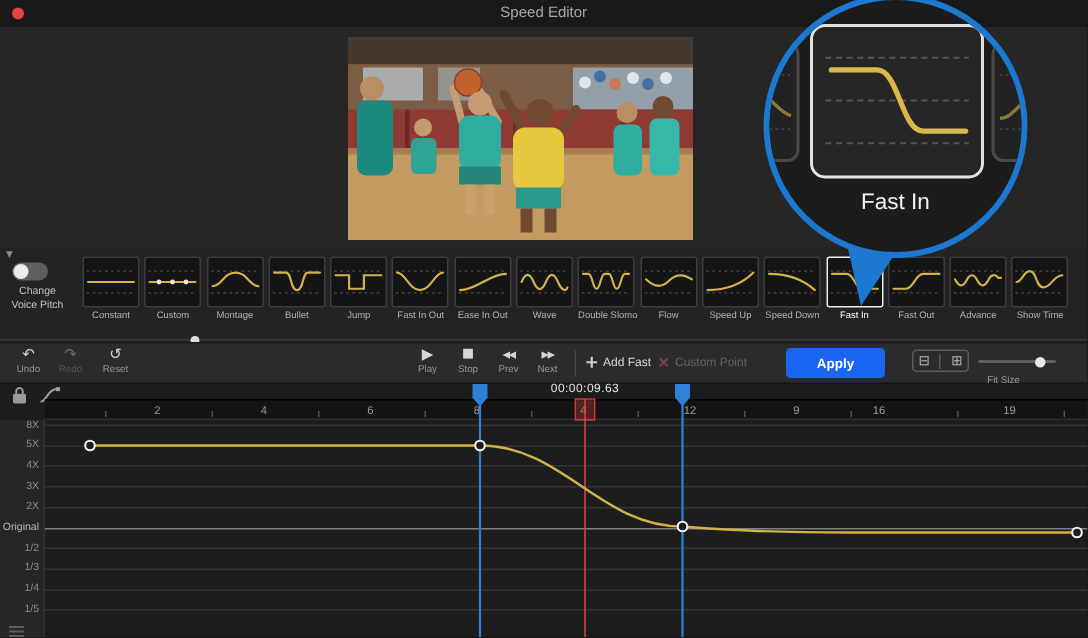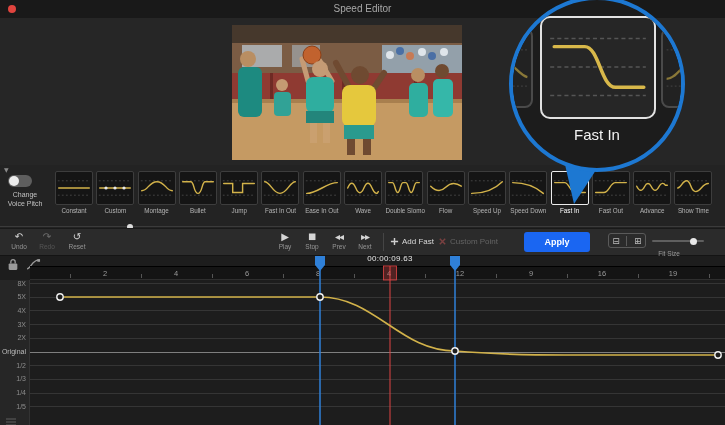--- a/index.html
+++ b/index.html
@@ -366,21 +366,21 @@
       <span class="rnum" style="left: 217px;">6</span>
       <span class="rtick" style="left: 252.5px;"></span>
       <span class="rnum" style="left: 288px;">8</span>
       <span class="rtick" style="left: 323.5px;"></span>
       <span class="rnum" style="left: 359px;">4</span>
       <span class="rtick" style="left: 394.5px;"></span>
       <span class="rnum" style="left: 430px;">12</span>
       <span class="rtick" style="left: 465.5px;"></span>
       <span class="rnum" style="left: 501px;">9</span>
       <span class="rtick" style="left: 536.5px;"></span>
-      <span class="rnum" style="left: 572px;">16</span>
+      <span class="rnum" style="left: 556px;">16</span>
       <span class="rtick" style="left: 607.5px;"></span>
       <span class="rnum" style="left: 643px;">19</span>
       <span class="rtick" style="left: 678.5px;"></span>
     </div>
   <div class="abs speedstrip"></div>
   <div class="abs" id="grid-layer">
       <div class="gridline" style="top: 27px;"></div>
       <span class="speedlb" style="top: 23.5px;">8X</span>
       <div class="gridline" style="top: 40.7px;"></div>
       <span class="speedlb" style="top: 37.2px;">5X</span>

